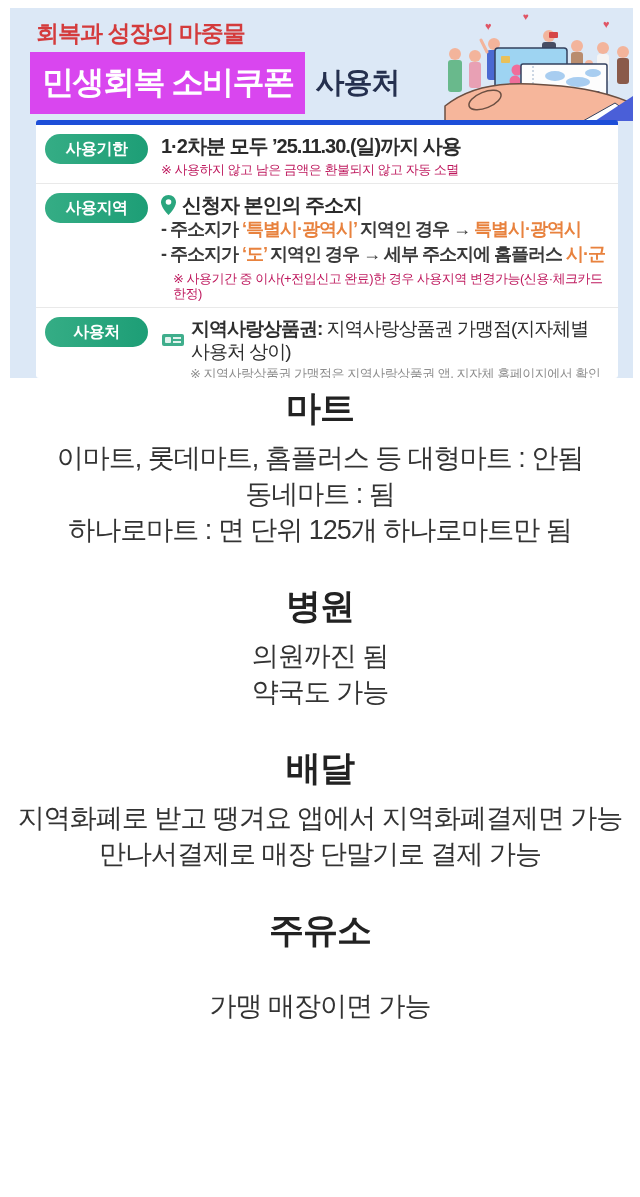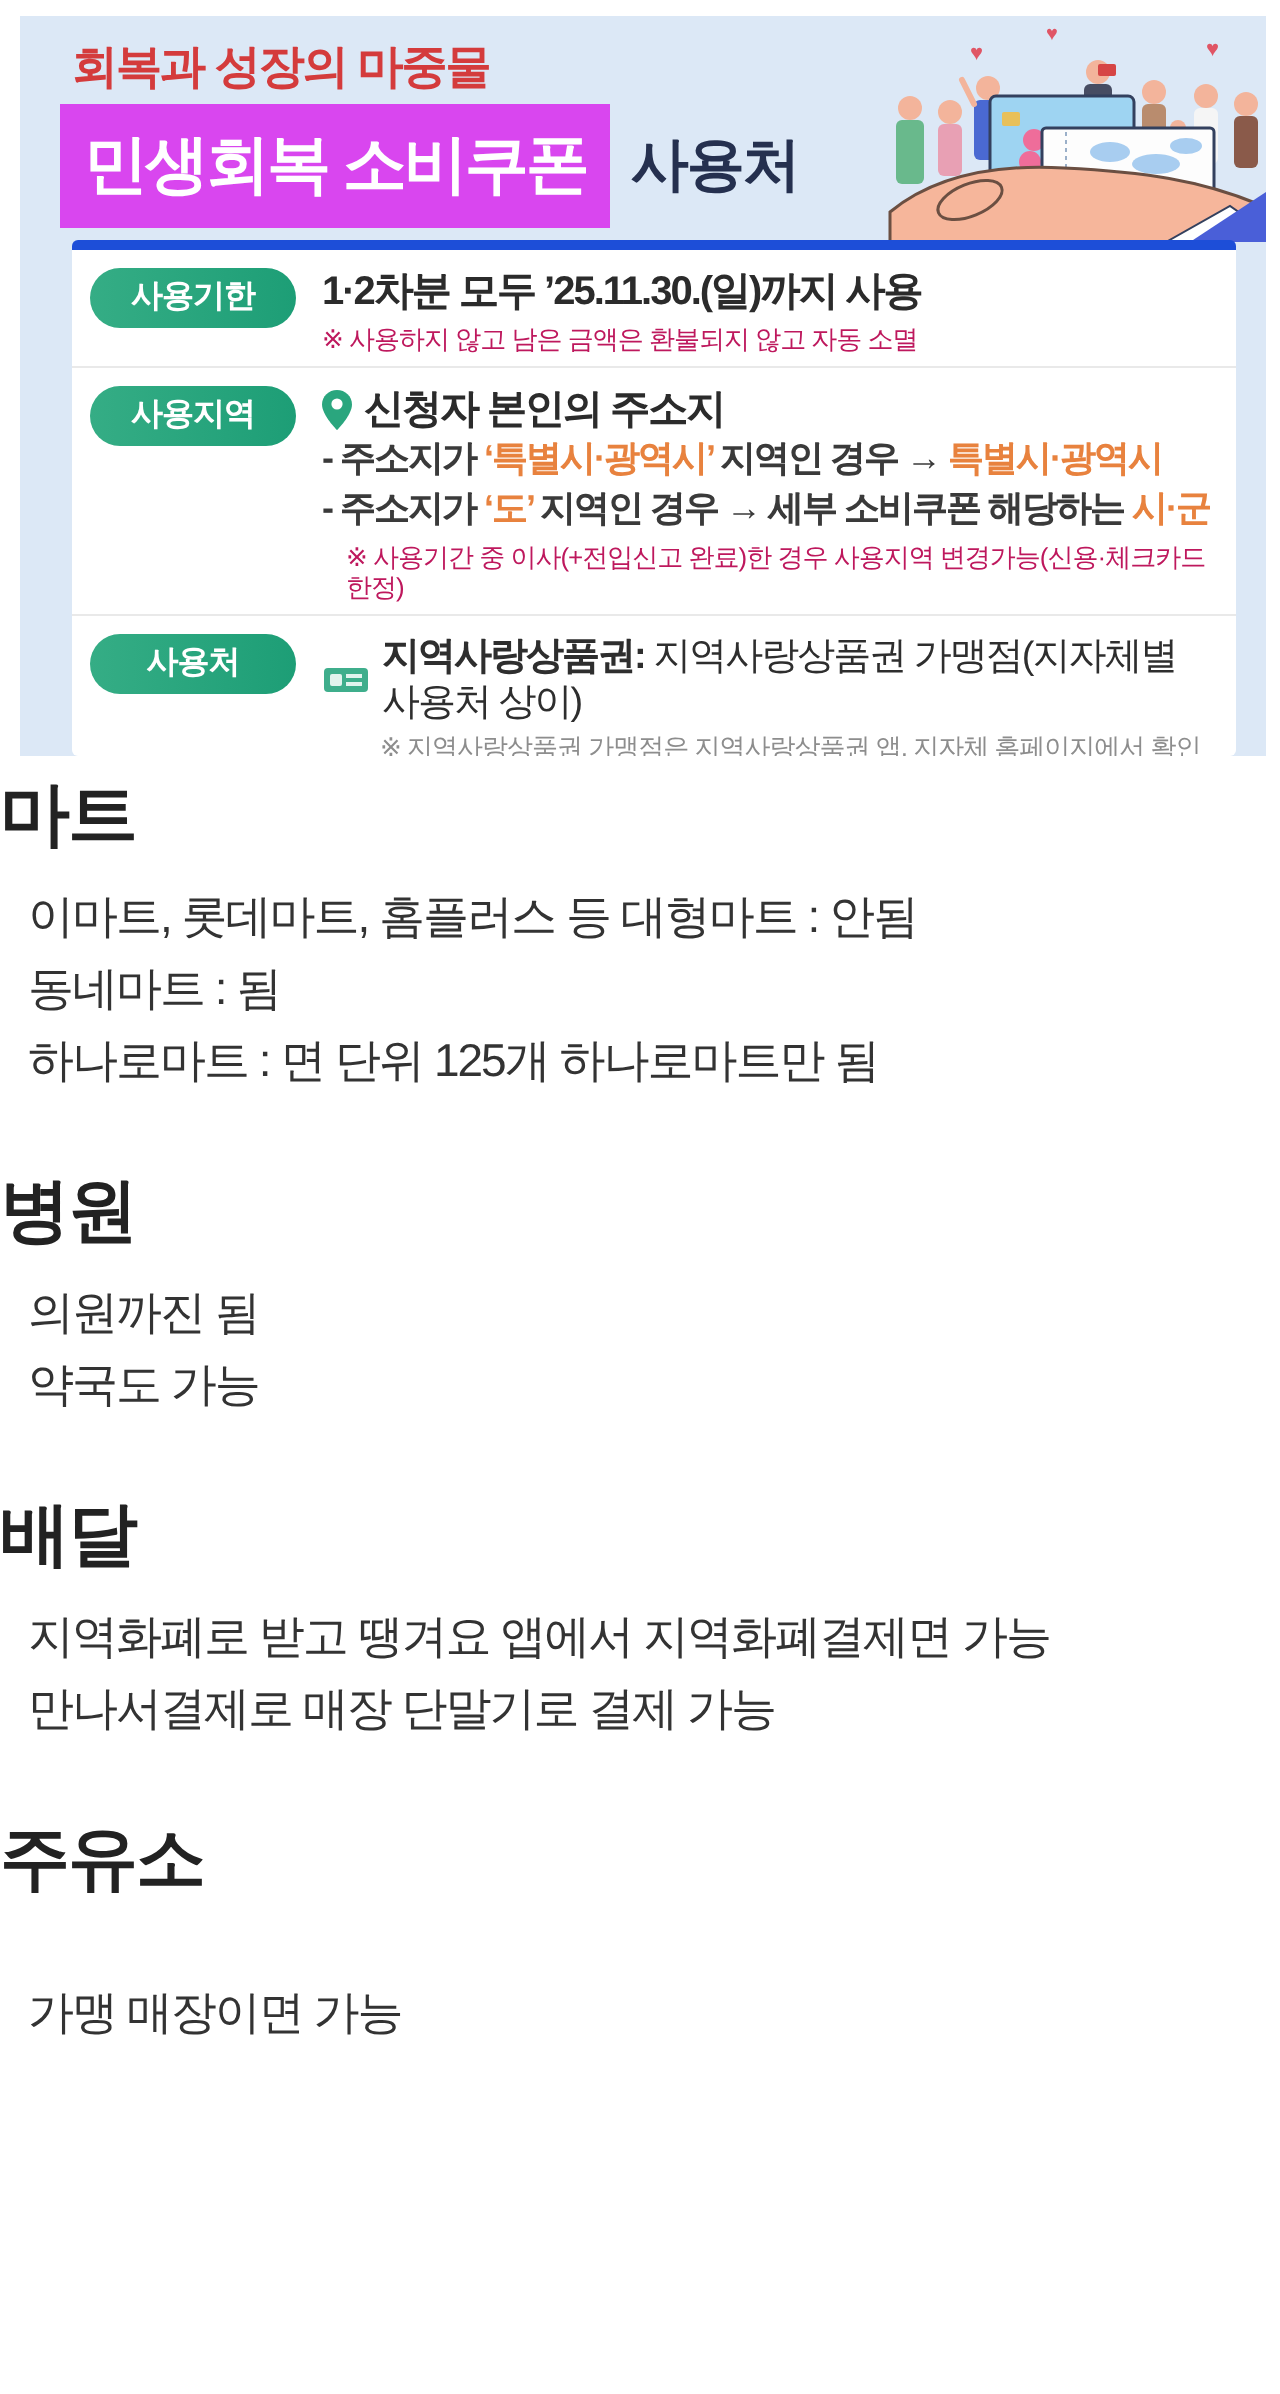--- a/index.html
+++ b/index.html
@@ -30,24 +30,24 @@
   .area-line{font-size:18px;line-height:25px;font-weight:700;color:#3a3a3a;letter-spacing:-1px;}
   .hl{color:#e8823e;}
   .note-indent{margin-left:12px;}
   .place-line{display:flex;align-items:center;gap:6px;font-size:19px;line-height:23px;color:#2e2e2e;letter-spacing:-1px;}
   .place-line .lead{font-weight:800;}
   .place-note{font-size:13px;line-height:15px;color:#8d8d8d;letter-spacing:-0.5px;margin:3px 0 4px 29px;}
   .icon{flex:0 0 auto;display:inline-flex;}
 
   
   .content{position:absolute;left:0;top:378px;width:640px;}
-  .section{text-align:left;margin-top:38px;}
+  .section{text-align:center;margin-top:38px;}
   .section.first{margin-top:10px;}
   .section h2{font-size:35px;line-height:40px;font-weight:800;color:#222222;margin:0 0 12px;letter-spacing:-1px;}
-  .section .line{font-size:23px;line-height:36px;color:#333333;margin:0 14px;letter-spacing:-1px;}
+  .section .line{font-size:27px;line-height:36px;color:#333333;margin:0 14px;letter-spacing:-1px;}
 </style>
 </head>
 <body>
 
 <div class="infographic">
   <div class="tagline">회복과 성장의 마중물</div>
   <div class="title-row">
     <span class="title-badge">민생회복 소비쿠폰</span>
     <span class="title-suffix">사용처</span>
   </div>
@@ -124,21 +124,21 @@
         <div class="area-title">
           <span class="icon">
             <svg width="15" height="20" viewBox="0 0 15 20">
                 <path d="M7.5 0C3.4 0 0 3.2 0 7.2 0 12.6 7.5 20 7.5 20S15 12.6 15 7.2C15 3.2 11.6 0 7.5 0Z" fill="#2aa67e"></path>
                 <circle cx="7.5" cy="7" r="2.8" fill="#ffffff"></circle>
               </svg>
           </span>
           <span class="row-title">신청자 본인의 주소지</span>
         </div>
         <div class="area-line"><span>- 주소지가 </span><span class="hl">‘특별시·광역시’</span><span> 지역인 경우 → </span><span class="hl">특별시·광역시</span></div>
-        <div class="area-line"><span>- 주소지가 </span><span class="hl">‘도’</span><span> 지역인 경우 → 세부 소비쿠폰 해당하는 </span><span class="hl">시·군</span></div>
+        <div class="area-line"><span>- 주소지가 </span><span class="hl">‘도’</span><span> 지역인 경우 → 세부 주소지에 홈플러스 </span><span class="hl">시·군</span></div>
         <div class="row-note note-indent">※ 사용기간 중 이사(+전입신고 완료)한 경우 사용지역 변경가능(신용·체크카드 한정)</div>
       </div>
     </div>
 
     <div class="row sep">
       <div class="badge">사용처</div>
       <div class="row-content">
         <div class="place-line">
           <span class="icon">
             <svg width="24" height="16" viewBox="0 0 24 16">

